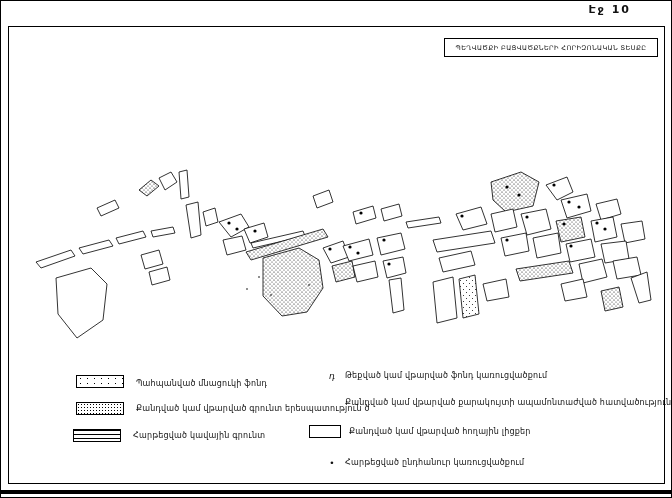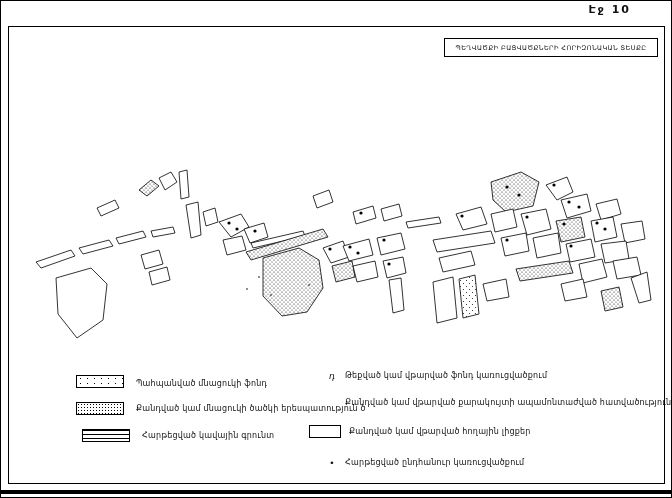--- a/index.html
+++ b/index.html
@@ -211,23 +211,23 @@
     <div class="title-box">
       <span>ՊԵՂՎԱԾՔԻ ԲԱՑՎԱԾՔՆԵՐԻ ՀՈՐԻԶՈՆԱԿԱՆ ՏԵՍՔԸ</span>
     </div>
 
     <div class="legend-row" style="left:67px; top:346px;align-items:flex-end;">
       <div class="swatch sparse-dots"></div>
       <span class="legend-label">Պահպանված մնացուկի ֆոնդ</span>
     </div>
     <div class="legend-row" style="left:67px; top:374px;">
       <div class="swatch dense-stipple"></div>
-      <span class="legend-label">Քանդված կամ մնացուկի ծածկի երեսպատություն ծ</span>
-    </div>
-    <div class="legend-row" style="left:73px; top:401px;">
+      <span class="legend-label">Քանդված կամ վթարված գրունտ երեսպատություն ծ</span>
+    </div>
+    <div class="legend-row" style="left:64px; top:401px;">
       <div class="swatch horizontal-lines"></div>
       <span class="legend-label">Հարթեցված կավային գրունտ</span>
     </div>
 
     <div class="legend-row" style="left:316px; top:341px;">
       <span class="legend-symbol">դ</span>
       <span class="legend-label">Թեքված կամ վթարված ֆոնդ կառուցվածքում</span>
     </div>
     <div class="legend-row" style="left:316px; top:368px;">
       <span class="legend-symbol"></span>

